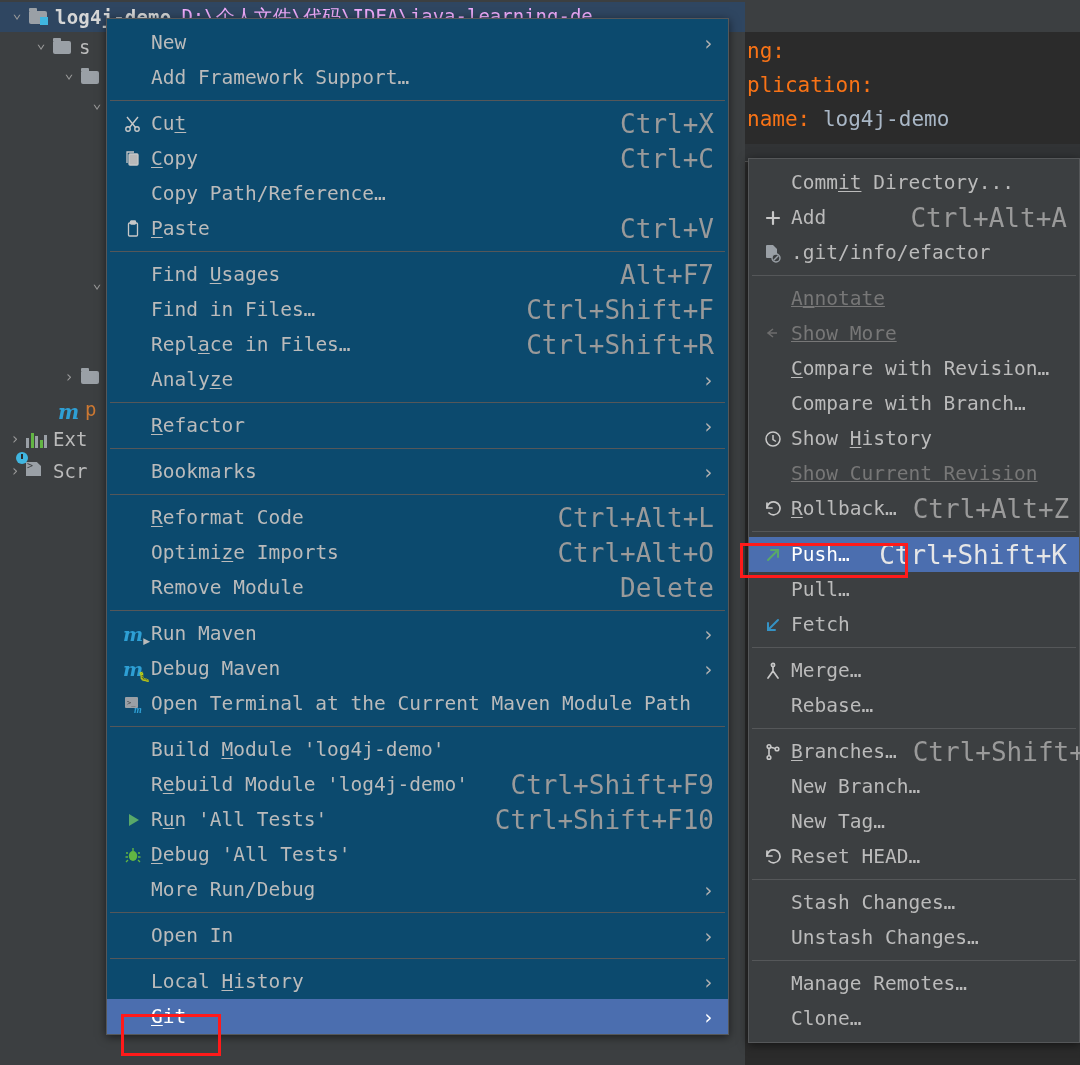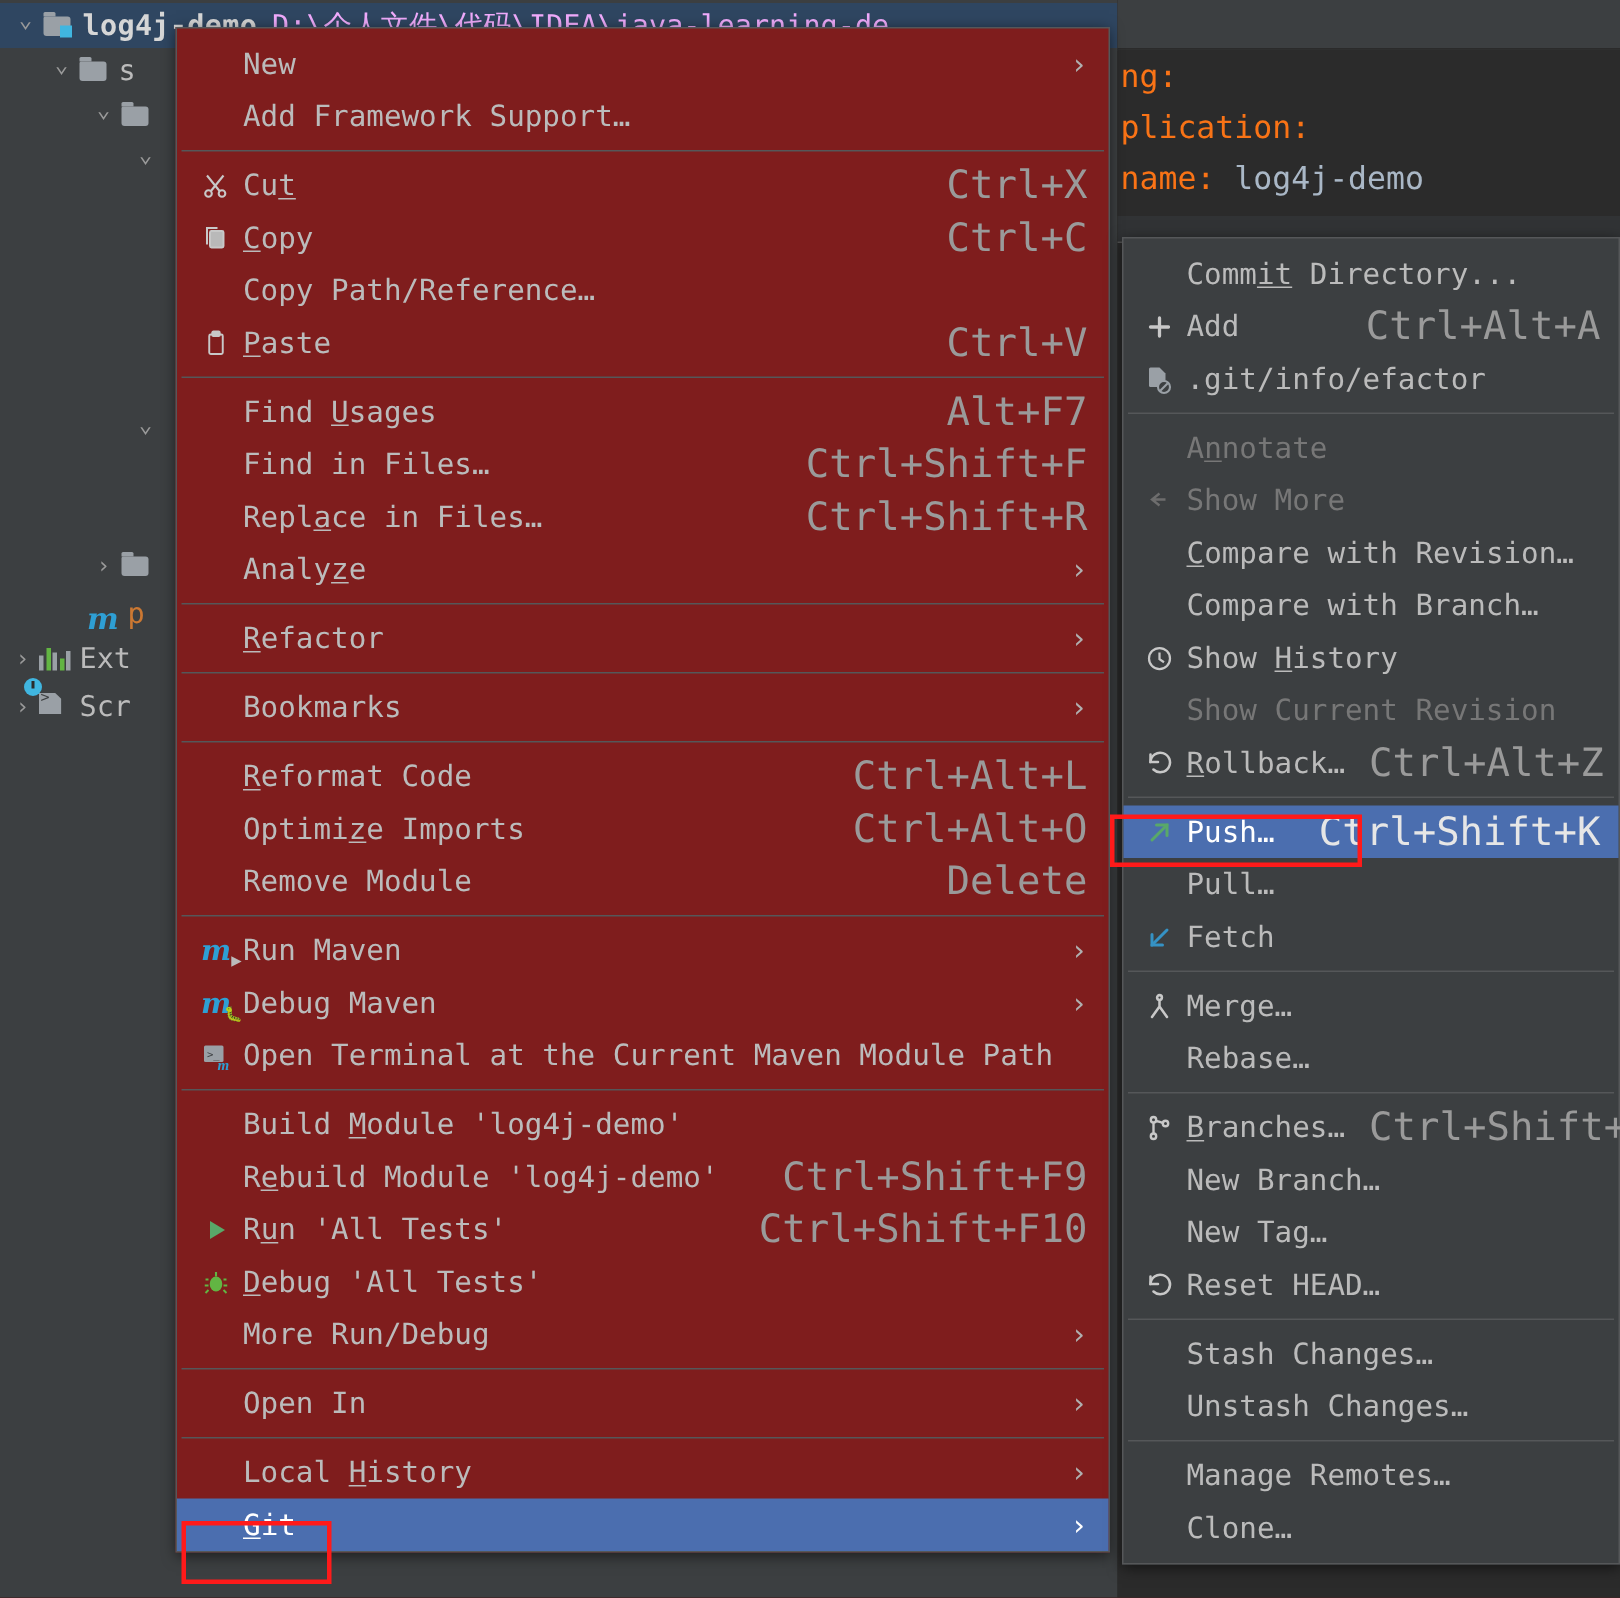--- a/index.html
+++ b/index.html
@@ -69,32 +69,32 @@
   #editor-strip { position: absolute; left: 745px; top: 0; width: 335px; height: 1065px; background: #2b2b2b; }
   #editor-tabbar { position: absolute; left: 0; top: 0; width: 335px; height: 33px; background: #3c3f41; border-bottom: 1px solid #2b2b2b; }
   #editor-text { position: absolute; left: 0; top: 34px; width: 335px; height: 110px; background: #2b2b2b; padding-left: 2px; }
   .code-line { height: 34px; line-height: 34px; font-size: 21px; white-space: nowrap; }
   .k-orange { color: #f97316; }
   .k-plain  { color: #a9b7c6; }
   #editor-bottom { position: absolute; left: 0; top: 144px; width: 335px; height: 18px; background: #313335; border-bottom: 1px solid #555; }
 
   
   #ctx-main {
-    position: absolute; left: 117px; top: 18px; width: 623px;
-    background: #7f1d1d; border: 1px solid #555759;
+    position: absolute; left: 106px; top: 18px; width: 623px;
+    background: #0c4a6e; border: 1px solid #555759;
     box-shadow: 0 2px 9px rgba(0,0,0,.55);
     padding: 6px 0 0 0;
   }
   .mi {
     position: relative; display: flex; align-items: center;
     height: 35px; padding: 0 14px 0 16px; color: #bbbbbb; font-size: 19.5px;
     white-space: nowrap;
   }
   .mi.hl { background: #4b6eaf; color: #ffffff; }
-  .mi.disabled { color: #777777; }
+  .mi.disabled { color: #777777; text-decoration: underline; }
   .mi .ico { width: 28px; flex: 0 0 28px; display: flex; align-items: center; justify-content: flex-start; }
   .mi .lbl { flex: 1 1 auto; }
   .mi .acc { color: #9a9a9a; font-size: 26px; padding-left: 28px; }
   .mi.hl .acc { color: #e6e6e6; }
   .mi .arrow { color: #b0b0b0; font-size: 19px; margin-left: 14px; }
   .mi.hl .arrow { color: #ffffff; }
   .sep { height: 1px; background: #555759; margin: 5px 3px; }
   u { text-decoration: underline; text-underline-offset: 2px; }
 
   

